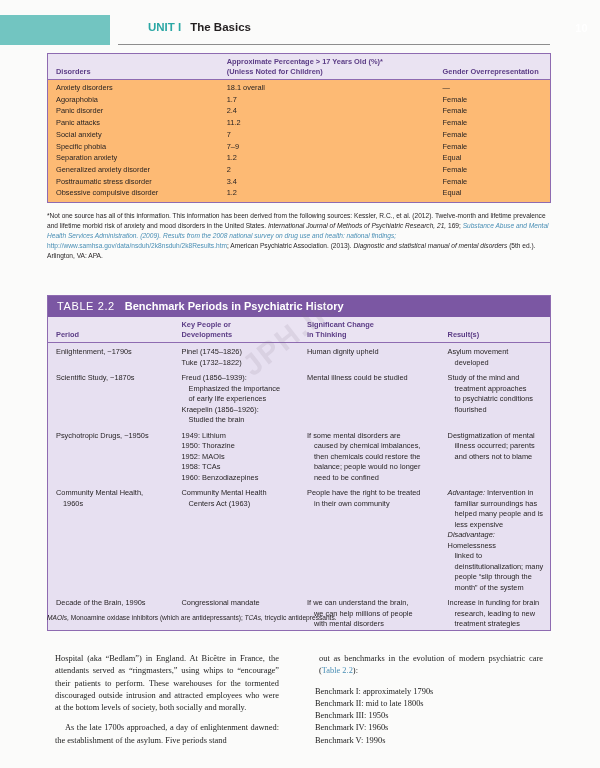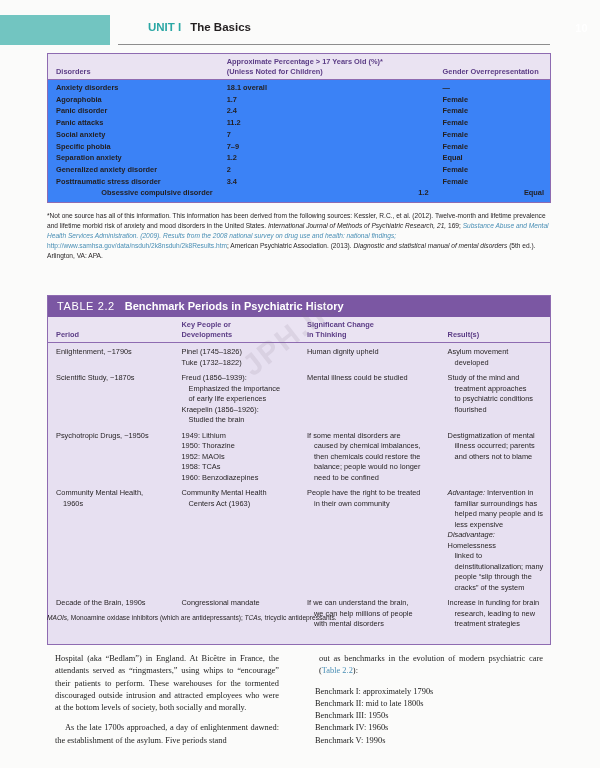--- a/index.html
+++ b/index.html
@@ -95,32 +95,32 @@
     font-size: 7.4px;
     color: #231f20;
     vertical-align: top;
     padding: 0.6px 6px 0.6px 8px;
     line-height: 1.42;
   }
 
   
   #table-21 { top: 53px; }
   #table-21 .subhead { background: #eae3f2; }
-  #table-21 tbody { background: #3b82f6; font-weight: bold; }
+  #table-21 tbody { background: #fdba74; }
   #table-21 tbody tr:first-child td { padding-top: 3px; }
-  #table-21 tbody tr:last-child td { padding-bottom: 3px; text-align: right; }
+  #table-21 tbody tr:last-child td { padding-bottom: 3px; }
 
   
   #table-22 { top: 295px; }
   #table-22 .subhead { background: #eae3f2; }
   #table-22 tbody { background: #e7e0f1; border-radius: 10px; }
   #table-22 td { padding-top: 0; padding-bottom: 0; }
   #table-22 tbody tr > td { padding-top: 5px; }
   #table-22 tbody tr:first-child > td { padding-top: 4px; }
-  #table-22 tbody tr:last-child > td { padding-bottom: 14px; }
+  #table-22 tbody tr:last-child > td { padding-bottom: 0; }
   #table-22 .lines div { white-space: pre-wrap; }
   #table-22 .ind { padding-left: 7px; text-indent: 0; }
   #table-22 em { }
 
   
   .tbl-note {
     position: absolute;
     left: 47px;
     width: 504px;
     font-family: "Liberation Sans", sans-serif;
@@ -361,21 +361,21 @@
         </td>
         <td class="lines">
           <div><em>Advantage:</em> Intervention in</div>
           <div class="ind">familiar surroundings has</div>
           <div class="ind">helped many people and is</div>
           <div class="ind">less expensive</div>
           <div><em>Disadvantage:</em> Homelessness</div>
           <div class="ind">linked to</div>
           <div class="ind">deinstitutionalization; many</div>
           <div class="ind">people “slip through the</div>
-          <div class="ind">cracks” of the system</div>
+          <div class="ind">month” of the system</div>
         </td>
       </tr>
 
       <tr>
         <td>Decade of the Brain, 1990s</td>
         <td class="lines">
           <div>Congressional mandate</div>
         </td>
         <td class="lines">
           <div>If we can understand the brain,</div>

